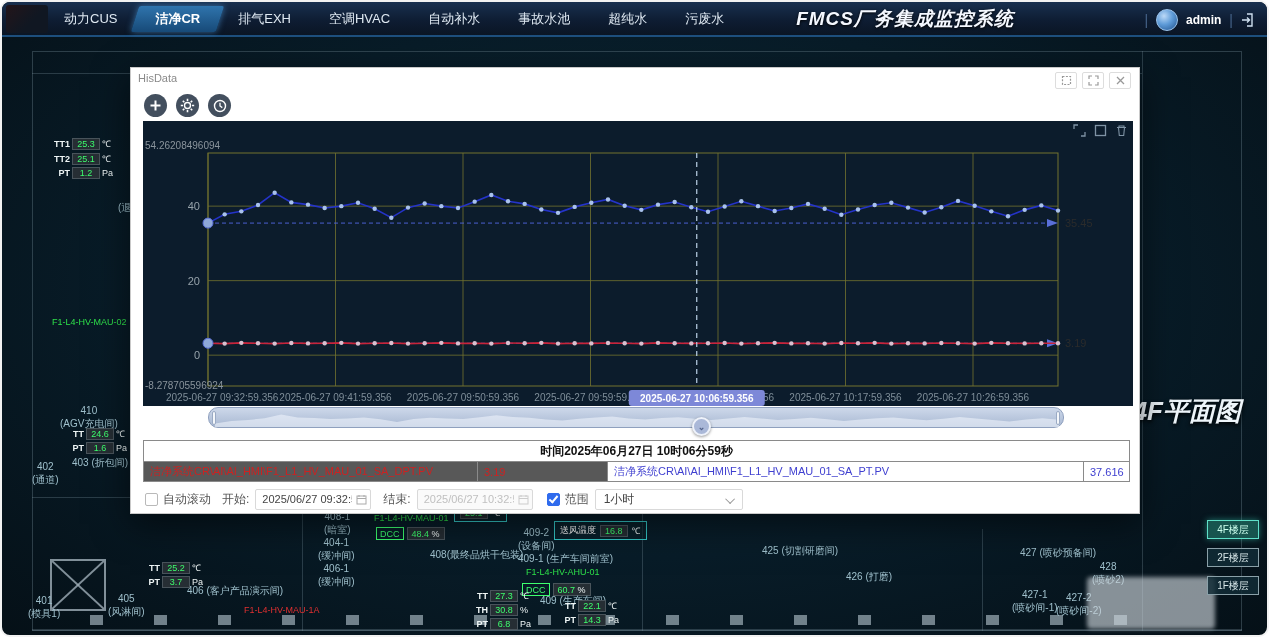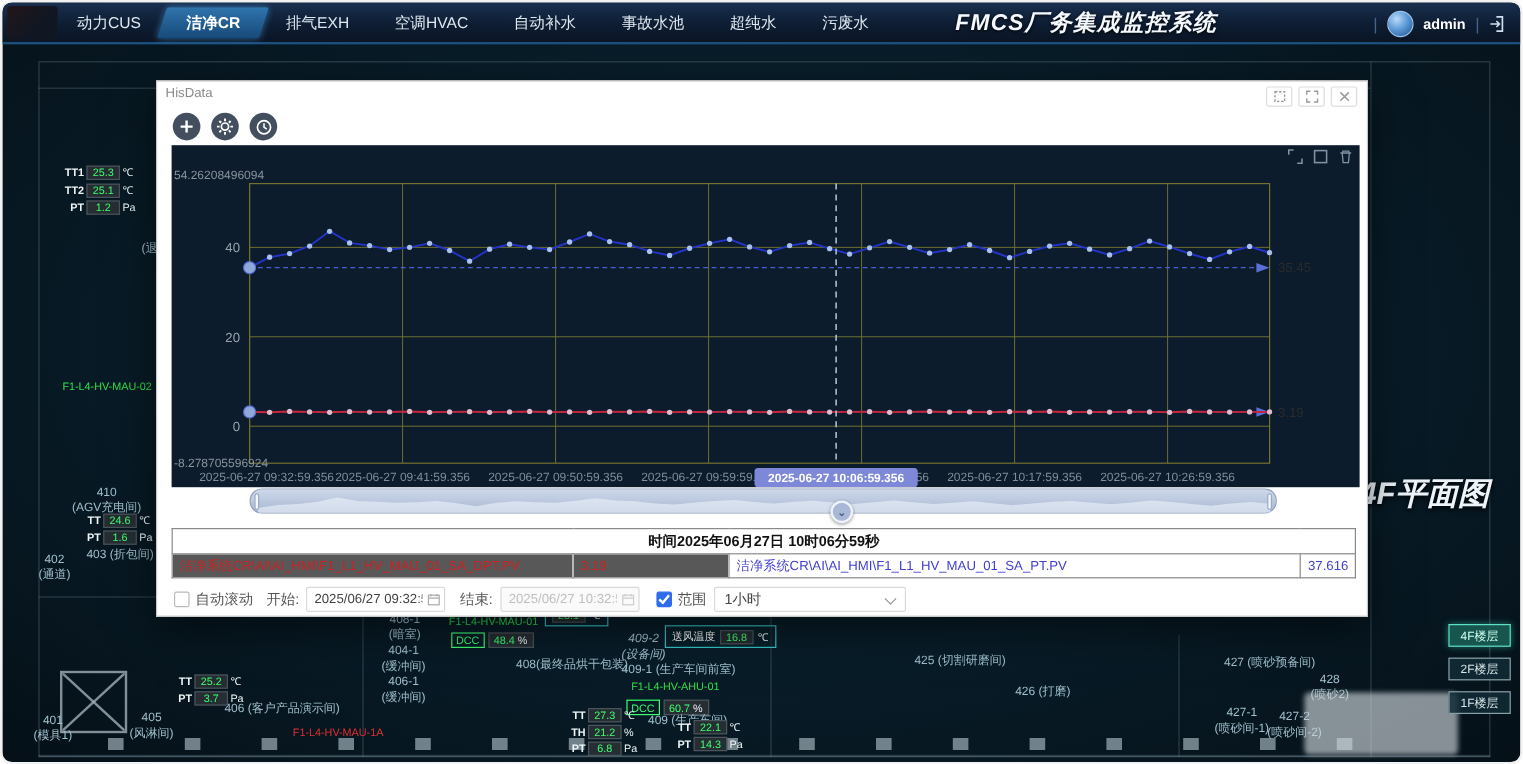--- a/index.html
+++ b/index.html
@@ -103,21 +103,21 @@
         align-items:center; justify-content:center; cursor:pointer; }
   .cb.checked { background:#2f6bed; border-color:#2f6bed; }
   .cb.checked::after { content:""; width:3px; height:7px; border:solid #fff; border-width:0 2px 2px 0;
         transform:rotate(40deg); margin-top:-2px; }
   .ctl-label { margin:0 6px 0 5px; white-space:nowrap; }
   .dt-input { width:116px; height:21px; border:1px solid #d9d9d9; border-radius:2px; font-size:11px; color:#444;
         padding:0 18px 0 6px; font-family:"Liberation Sans",sans-serif; }
   .dt-input:disabled { color:#c0c0c0; background:#fafafa; }
   .dt-wrap { position:relative; display:inline-block; }
   .cal-icon { position:absolute; right:4px; top:5px; pointer-events:none; }
-  #range-select { position:relative; width:160px; height:21px; border:1px solid #d9d9d9; border-radius:2px;
+  #range-select { position:relative; width:148px; height:21px; border:1px solid #d9d9d9; border-radius:2px;
         display:flex; align-items:center; padding:0 8px; font-size:12px; color:#444; cursor:pointer; }
   #range-chevron { position:absolute; right:7px; top:7px; width:7px; height:7px; border:solid #999;
         border-width:0 0 1.5px 1.5px; transform:rotate(-45deg) translateY(-2px); }
 </style>
 </head>
 <body>
 
 <div id="stage">
 
   <div id="topbar">
@@ -246,21 +246,21 @@
         <div class="m-tag-green" style="left: 372px; top: 476px; position: absolute;">F1-L4-HV-MAU-01</div>
         <div class="m-dcc" style="left: 374px; top: 490px; position: absolute;">
           <span class="dcc-tag">DCC</span>
           <span class="dcc-val">48.4 <b>%</b></span>
         </div>
         <div class="m-valuebox" style="left: 452px; top: 466px; position: absolute;">
           <span class="bx-val">25.1</span>
           <span>℃</span>
         </div>
         <div class="m-room" style="left: 428px; top: 512px; position: absolute;">408(最终品烘干包装)</div>
-        <div class="m-room" style="left: 516px; top: 490px; position: absolute; font-style: italic;">409-2
+        <div class="m-room" style="left: 516px; top: 490px; position: absolute;">409-2
 (设备间)</div>
         <div class="m-valuebox" style="left: 552px; top: 484px; position: absolute;">
           <span class="bx-label">送风温度</span>
           <span class="bx-val">16.8</span>
           <span>℃</span>
         </div>
         <div class="m-room" style="left: 516px; top: 516px; position: absolute;">409-1 (生产车间前室)</div>
         <div class="m-tag-green" style="left: 524px; top: 530px; position: absolute;">F1-L4-HV-AHU-01</div>
         <div class="m-dcc" style="left: 520px; top: 546px; position: absolute;">
           <span class="dcc-tag">DCC</span>
@@ -268,21 +268,21 @@
         </div>
         <div class="m-room" style="left: 538px; top: 558px; position: absolute;">409 (生产车间)</div>
         <div class="m-sensors" style="left: 466px; top: 552px; position: absolute;">
           <div class="s-row">
             <span class="s-label">TT</span>
             <span class="s-val">27.3</span>
             <span class="s-unit">℃</span>
           </div>
           <div class="s-row">
             <span class="s-label">TH</span>
-            <span class="s-val">21.2</span>
+            <span class="s-val">30.8</span>
             <span class="s-unit">%</span>
           </div>
           <div class="s-row">
             <span class="s-label">PT</span>
             <span class="s-val">6.8</span>
             <span class="s-unit">Pa</span>
           </div>
         </div>
         <div class="m-sensors" style="left: 554px; top: 562px; position: absolute;">
           <div class="s-row">

